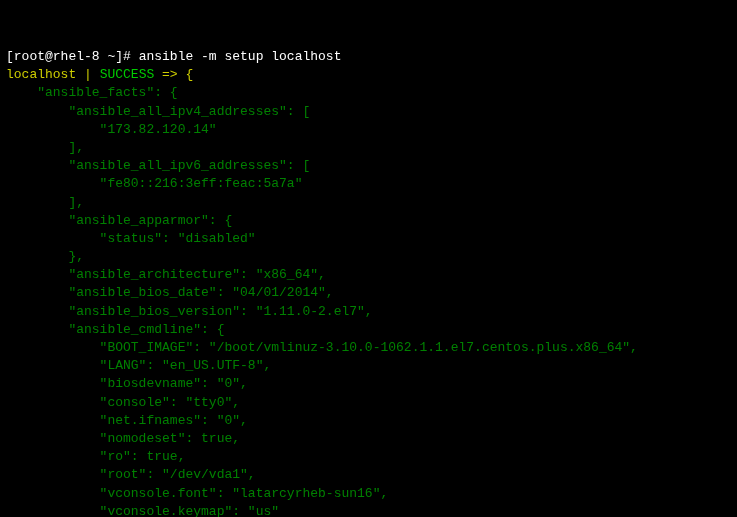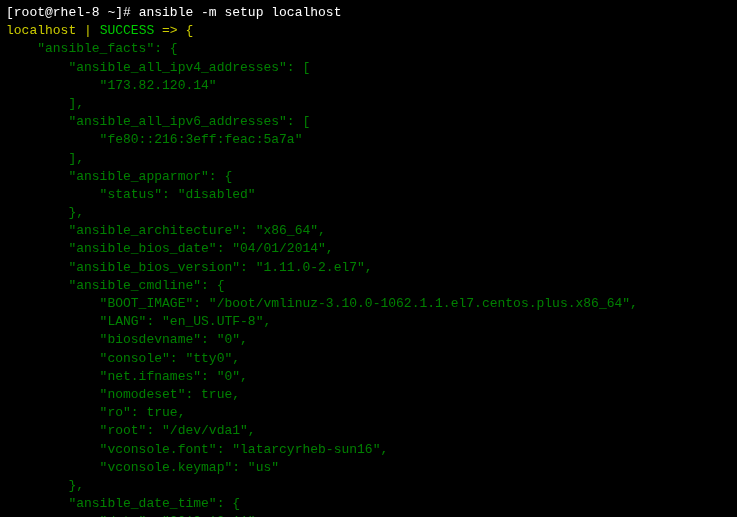--- a/index.html
+++ b/index.html
@@ -13,20 +13,21 @@
       font-size: 13px;
       line-height: 1.4;
       padding: 4px 6px;
       color: #cccccc;
       width: 737px;
       height: 517px;
       overflow: hidden;
     }
     .prompt-line {
       white-space: pre;
+      margin-top: 44px;
     }
     .prompt-white {
       color: #ffffff;
     }
     .yellow {
       color: #cdcd00;
     }
     .green {
       color: #00cd00;
     }

